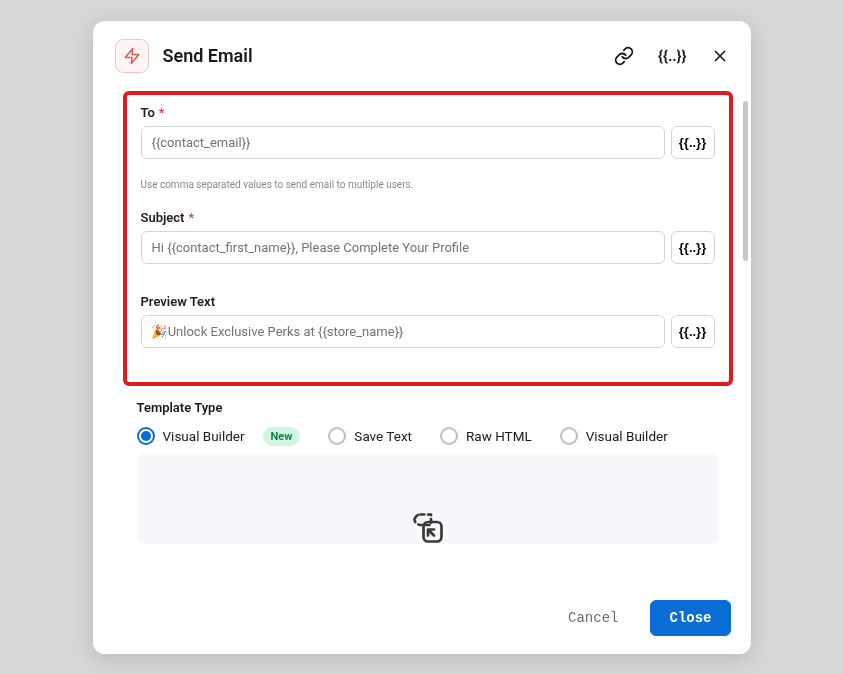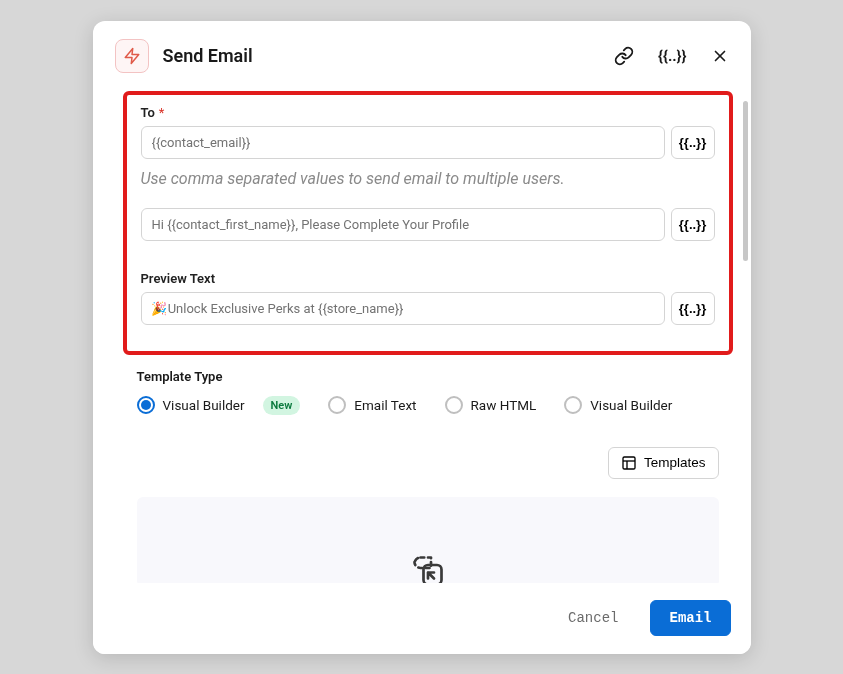--- a/index.html
+++ b/index.html
@@ -58,21 +58,21 @@
       overflow-y: auto;
       position: relative;
     }
     .highlight-area {
       border: 4px solid #e11b1b;
       border-radius: 6px;
       padding: 10px 14px 18px 14px;
       margin-bottom: 8px;
     }
     .field-group { margin-bottom: 12px; }
-    .field-group:last-child { margin-bottom: 8px; }
+    .field-group:last-child { margin-bottom: 16px; }
     .field-label {
       font-size: 13px;
       font-weight: 600;
       color: #222;
       margin-bottom: 6px;
       display: block;
     }
     .required { color: #d93025; margin-left: 4px; font-weight: 400;}
     .input-row { display: flex; gap: 6px; align-items: stretch; }
     .text-input {
@@ -91,24 +91,23 @@
       border-radius: 6px;
       width: 44px;
       display: flex;
       align-items: center;
       justify-content: center;
       cursor: pointer;
       font-weight: 700;
       font-size: 13px;
     }
     .help-text {
-      font-size: 16px;
+      font-size: 10px;
       color: #8a8a8a;
-      font-style: italic;
-      margin-top: 10px;
+      margin-top: 20px;
       margin-bottom: 20px;
     }
     .template-type-section { padding: 6px 14px 0 14px; }
     .template-type-label { font-size: 13px; font-weight: 600; margin-bottom: 12px; display:block; }
     .radio-row { display: flex; gap: 28px; align-items: center; }
     .radio-opt { display: flex; align-items: center; gap: 8px; cursor: pointer; font-size: 13.5px; }
     .radio-circle {
       width: 18px; height: 18px; border-radius: 50%;
       border: 2px solid #bfbfbf; display:inline-flex; align-items:center; justify-content:center;
     }
@@ -192,20 +191,23 @@
           <span>To</span><span class="required">*</span>
         </label>
         <div class="input-row">
           <input class="text-input" value="{{contact_email}}" style="">
           <button class="token-btn">{{..}}</button>
         </div>
         <div class="help-text">Use comma separated values to send email to multiple users.</div>
       </div>
 
       <div class="field-group">
+        <label class="field-label">
+          <span>Subject</span><span class="required">*</span>
+        </label>
         <div class="input-row">
           <input class="text-input" value="Hi {{contact_first_name}}, Please Complete Your Profile" style="">
           <button class="token-btn">{{..}}</button>
         </div>
       </div>
 
       <div style="height:18px;"></div>
 
       <div class="field-group">
         <label class="field-label">Preview Text</label>
@@ -219,52 +221,42 @@
     <div class="template-type-section">
       <span class="template-type-label">Template Type</span>
       <div class="radio-row">
         <div class="radio-opt selected">
           <span class="radio-circle"></span>
           <span>Visual Builder</span>
           <span class="new-badge">New</span>
         </div>
         <div class="radio-opt">
           <span class="radio-circle"></span>
-          <span>Email Text</span>
+          <span>Save Text</span>
         </div>
         <div class="radio-opt">
           <span class="radio-circle"></span>
           <span>Raw HTML</span>
         </div>
         <div class="radio-opt">
           <span class="radio-circle"></span>
           <span>Visual Builder</span>
         </div>
       </div>
     </div>
 
-    <div class="templates-btn-row">
-      <button class="templates-btn">
-        <svg width="16" height="16" viewBox="0 0 24 24" fill="none" stroke="currentColor" stroke-width="2">
-            <rect x="3" y="3" width="18" height="18" rx="2"></rect>
-            <line x1="3" y1="9" x2="21" y2="9"></line>
-            <line x1="9" y1="21" x2="9" y2="9"></line>
-          </svg>
-        <span>Templates</span>
-      </button>
-    </div>
 
     <div class="builder-canvas">
       <span class="drop-icon">
         <svg width="36" height="36" viewBox="0 0 24 24" fill="none" stroke="currentColor" stroke-width="1.8" stroke-linecap="round" stroke-linejoin="round">
           <path stroke-dasharray="2.5 2.5" d="M7 3 H14 a0 0 0 0 1 0 0 V10 a0 0 0 0 1 0 0 H7 a4 4 0 0 1 -4 -4 V7 a4 4 0 0 1 4 -4 Z"></path>
           <rect x="9" y="8" width="12" height="13" rx="3"></rect>
           <polyline points="12 13 16 17 12 13 16 13 12 13 12 17"></polyline>
         </svg>
       </span>
     </div>
   </div>
 
   <div class="modal-footer">
     <button class="btn btn-cancel">Cancel</button>
-    <button class="btn btn-primary">Email</button>
+    <button class="btn btn-primary">Close</button>
   </div>
 </div>
 
 </body></html>

